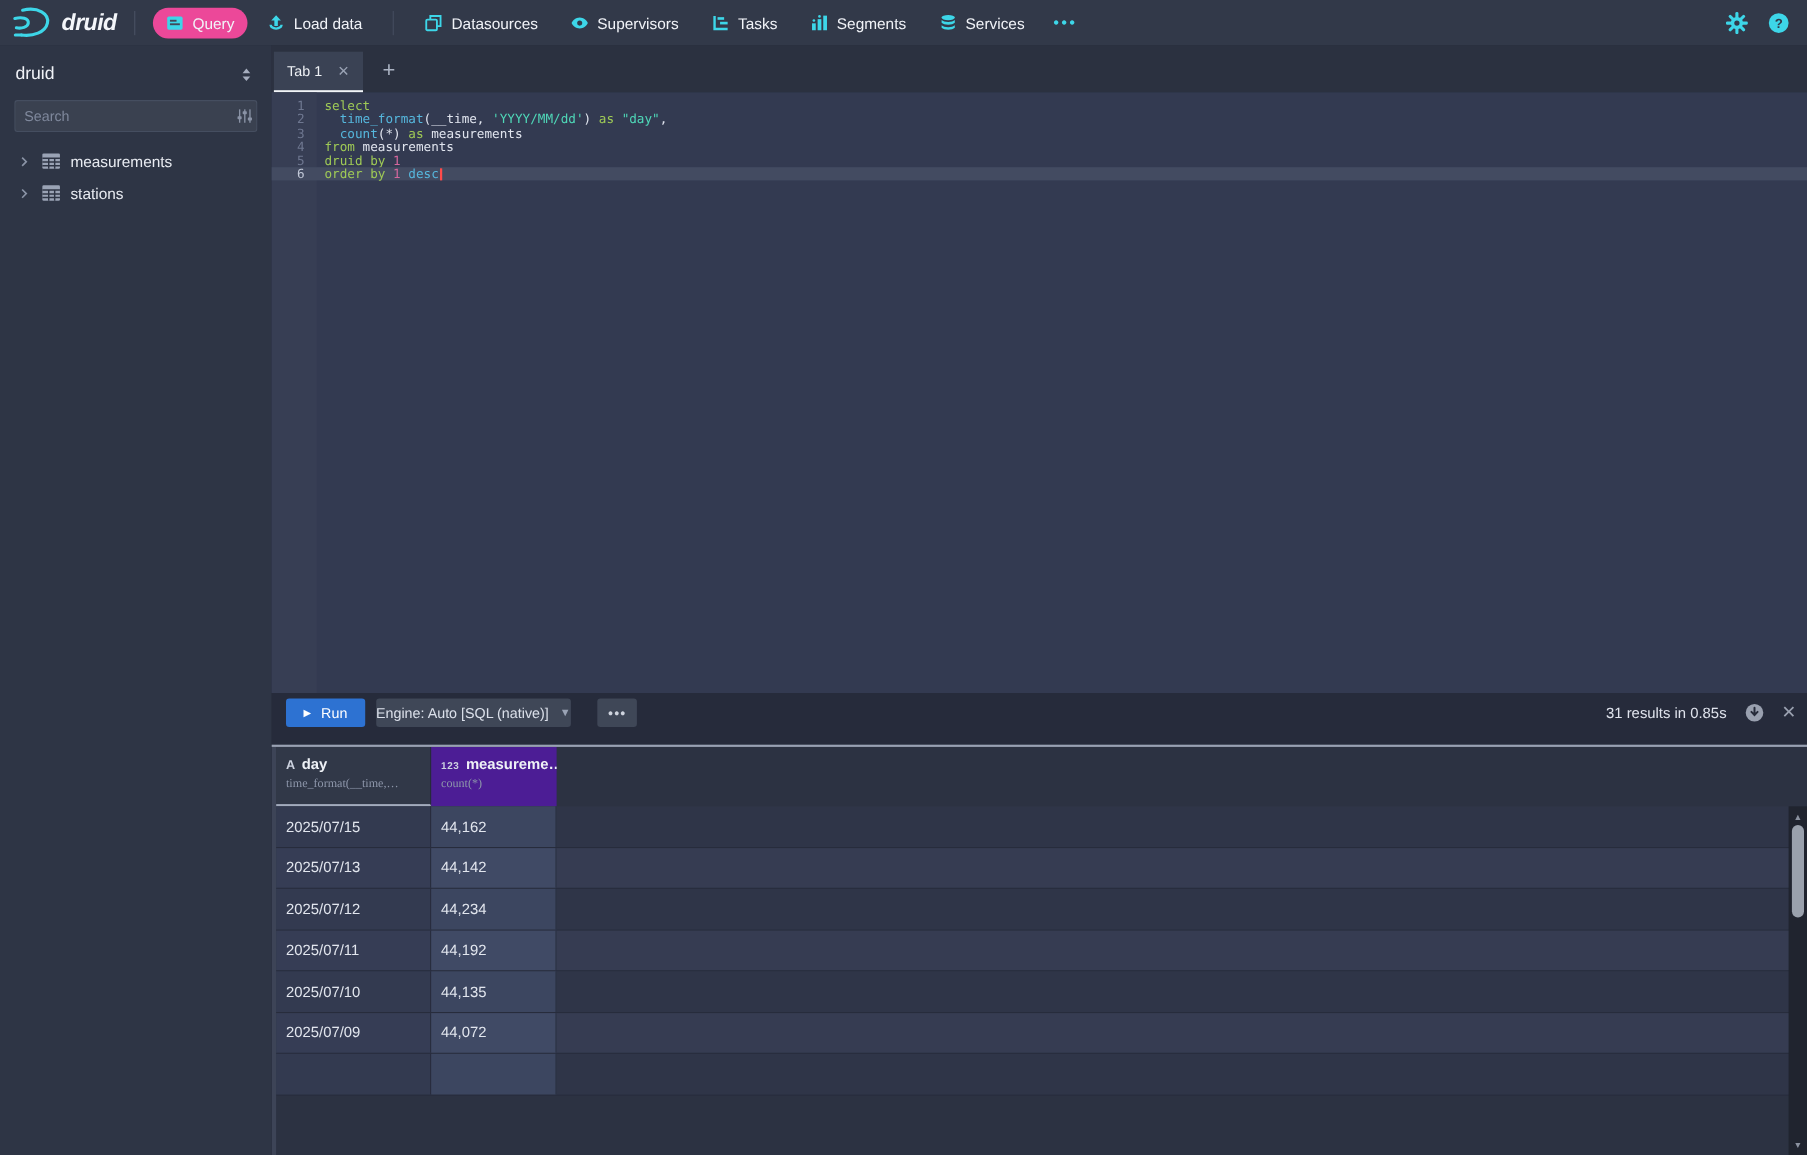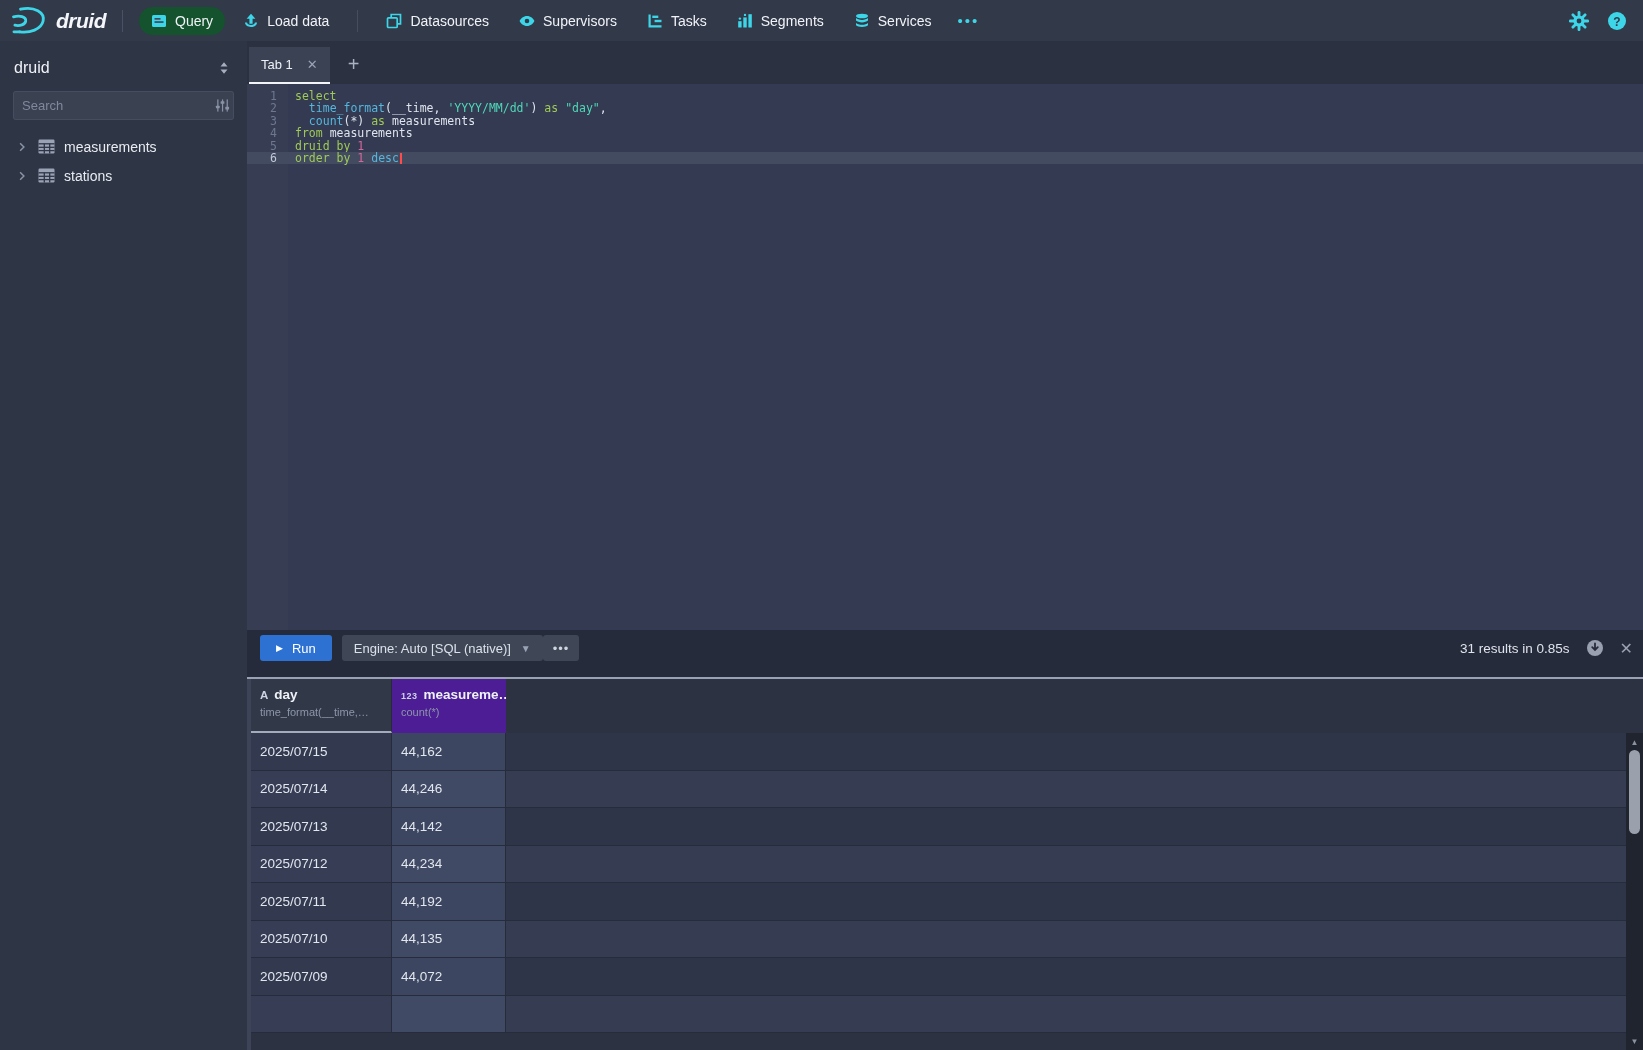--- a/index.html
+++ b/index.html
@@ -9,21 +9,21 @@
   
   .navbar { height:41px; background:#323949; display:flex; align-items:center;
             justify-content:space-between; padding:0 16px 0 10px; box-shadow:0 1px 0 #232837; }
   .nav-left { display:flex; align-items:center; }
   .logo { color:#3dd6e8; display:flex; align-items:center; margin-right:8px; }
   .wordmark { font-style:italic; font-size:21px; font-weight:600; color:#f4f6fa; letter-spacing:-.5px; }
   .nav-divider { width:1px; height:22px; background:#4a5163; margin:0 16px; }
   .nav-items { display:flex; align-items:center; gap:6px; }
   .nav-item { display:flex; align-items:center; gap:8px; padding:6px 12px; border-radius:15px;
               font-size:14px; color:#f1f3f8; cursor:pointer; }
-  .nav-item.active { background:#14532d; }
+  .nav-item.active { background:#ec4899; }
   .nav-item .ic { color:#3dd6e8; display:flex; width:16px; height:16px; }
   .nav-item svg { width:16px; height:16px; }
   .nav-sep { width:1px; height:22px; background:#454d5f; margin:0 10px; }
   .nav-more { color:#3dd6e8; font-size:15px; letter-spacing:2px; padding:6px 8px; cursor:pointer; }
   .nav-right { display:flex; align-items:center; gap:18px; }
   .nav-right .ic { color:#3dd6e8; width:20px; height:20px; display:flex; cursor:pointer; }
   .nav-right svg { width:20px; height:20px; }
 
   
   .app { display:flex; height:1009px; }
@@ -64,41 +64,41 @@
   .tk-kw { color:#9fca56; } .tk-fn { color:#56b7dd; } .tk-str { color:#4fd8b8; }
   .tk-num { color:#d4679d; } .tk-id { color:#e0e4ee; }
   .cursor { display:inline-block; width:2px; height:11px; background:#ff4b4b;
             vertical-align:middle; margin-left:1px; }
 
   
   .runsection { background:#262b3b; padding:5px 10px 16px 13px; display:flex; align-items:center; flex:none; }
   .btn { height:26px; border-radius:3px; display:flex; align-items:center; font-size:13px; cursor:pointer; }
   .btn-run { background:#2d72d2; color:#fff; padding:0 16px; gap:9px; margin-right:10px; }
   .btn-run .play { font-size:9px; }
-  .btn-engine { background:#3f4757; color:#dbe0ea; padding:0 12px; gap:10px; margin-right:0; }
+  .btn-engine { background:#3f4757; color:#dbe0ea; padding:0 0; gap:10px; margin-right:24px; }
   .btn-engine .caret { color:#9aa3b5; font-size:10px; }
   .btn-dots { background:#3f4757; color:#cfd4de; padding:0 10px; letter-spacing:1px; font-size:13px; }
   .run-spacer { flex:1; }
   .results-summary { font-size:13.5px; color:#dfe3ec; margin-right:16px; }
   .dl-icon { width:18px; height:18px; display:flex; margin-right:16px; cursor:pointer; }
   .close-results { color:#9aa1b0; font-size:16px; cursor:pointer; }
 
   
   .results { height:373px; background:#2c3242; border-top:2px solid #99a1b3; position:relative;
              padding-left:4px; overflow:hidden; flex:none; }
   .leftstrip { position:absolute; left:0; top:0; bottom:0; width:4px; background:#3d4457; }
   .thead { display:flex; height:54px; }
   .th { padding:8px 0 0 9px; cursor:pointer; }
   .th1 { width:141px; background:#313848; border-bottom:2px solid #a3abbd; border-right:1px solid #262b3b; }
   .th2 { width:114px; background:#4c1d95; }
   .th-top { display:flex; align-items:baseline; white-space:nowrap; overflow:hidden; }
   .th-type { font-size:11.5px; font-weight:700; color:#cdd3e0; margin-right:6px; }
   .th-type.small { font-size:9px; letter-spacing:.5px; }
   .th-name { font-size:13.5px; font-weight:700; color:#eef1f6; }
-  .th-expr { font-family:Liberation Sans, sans-serif; font-size:11px; color:#8d96aa; margin-top:4px;
+  .th-expr { font-family:Liberation Serif, serif; font-size:11px; color:#8d96aa; margin-top:4px;
              white-space:nowrap; overflow:hidden; }
   .row { display:flex; height:37.5px; border-bottom:1px solid #272c3c; }
   .cell { display:flex; align-items:center; padding-left:9px; font-size:13.5px; color:#e2e6ee; cursor:pointer; }
   .c1 { width:141px; border-right:1px solid #272c3c; }
   .c2 { width:114px; border-right:1px solid #272c3c; }
   .cfill { flex:1; cursor:default; }
   .row:nth-child(odd) .c1 { background:#333a50; }
   .row:nth-child(odd) .c2 { background:#3c4660; }
   .row:nth-child(odd) .cfill { background:#2f3548; }
   .row:nth-child(even) .c1 { background:#363d55; }
@@ -368,25 +368,20 @@
           <div class="th-expr">count(*)</div>
         </div>
       </div>
       <div id="tbody">
           <div class="row">
             <div class="cell c1">2025/07/15</div>
             <div class="cell c2">44,162</div>
             <div class="cell cfill"></div>
           </div>
           <div class="row">
-            <div class="cell c1">2025/07/14</div>
-            <div class="cell c2">44,246</div>
-            <div class="cell cfill"></div>
-          </div>
-          <div class="row">
             <div class="cell c1">2025/07/13</div>
             <div class="cell c2">44,142</div>
             <div class="cell cfill"></div>
           </div>
           <div class="row">
             <div class="cell c1">2025/07/12</div>
             <div class="cell c2">44,234</div>
             <div class="cell cfill"></div>
           </div>
           <div class="row">

